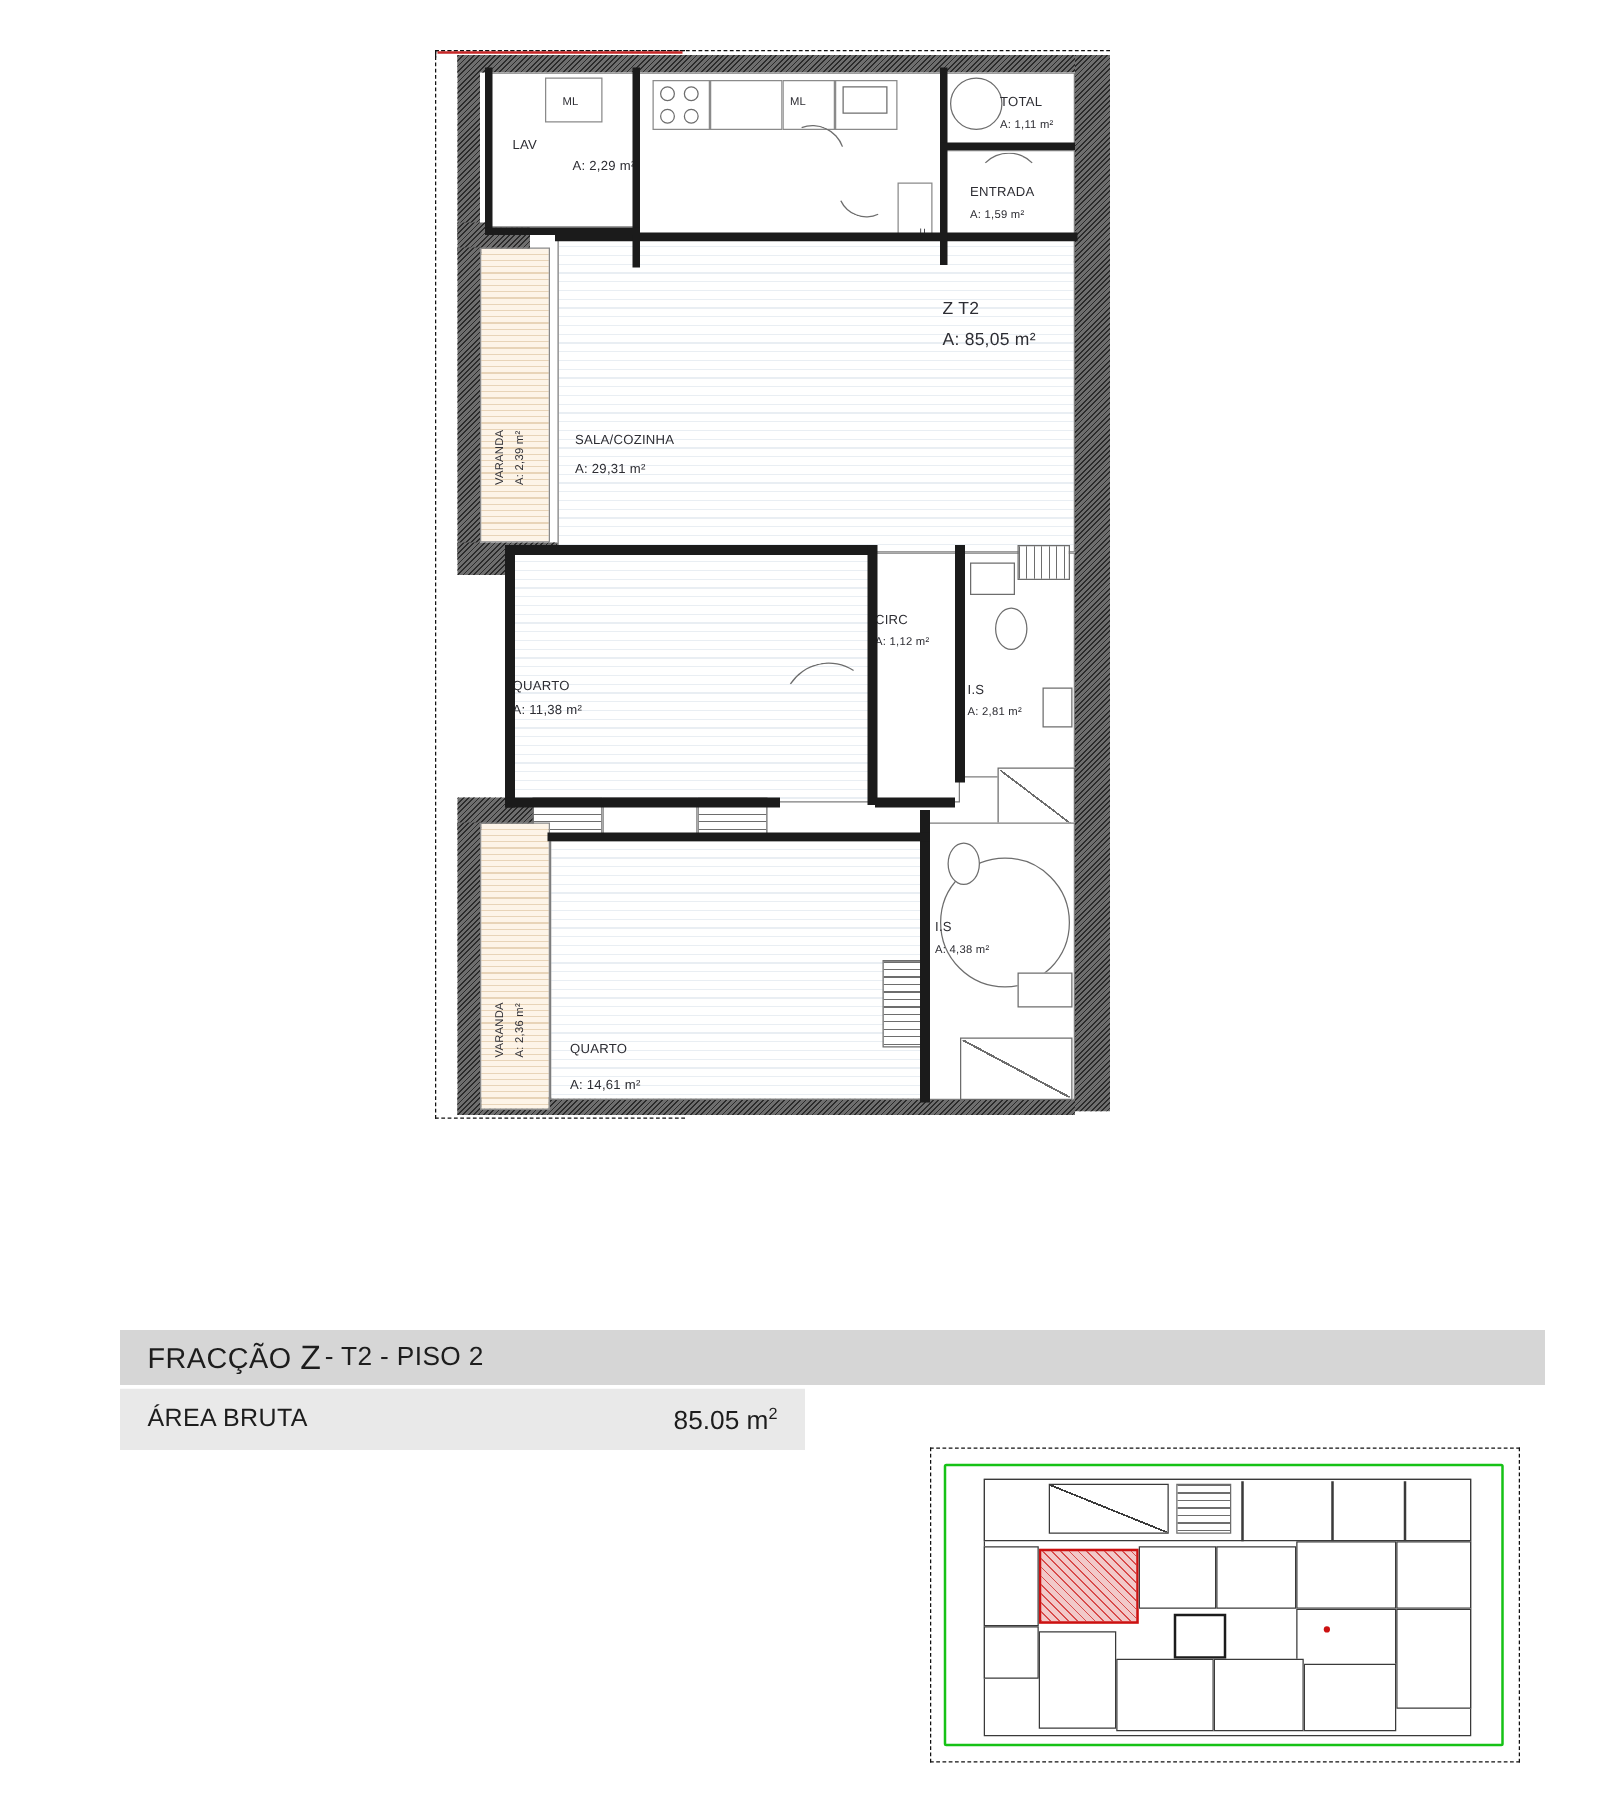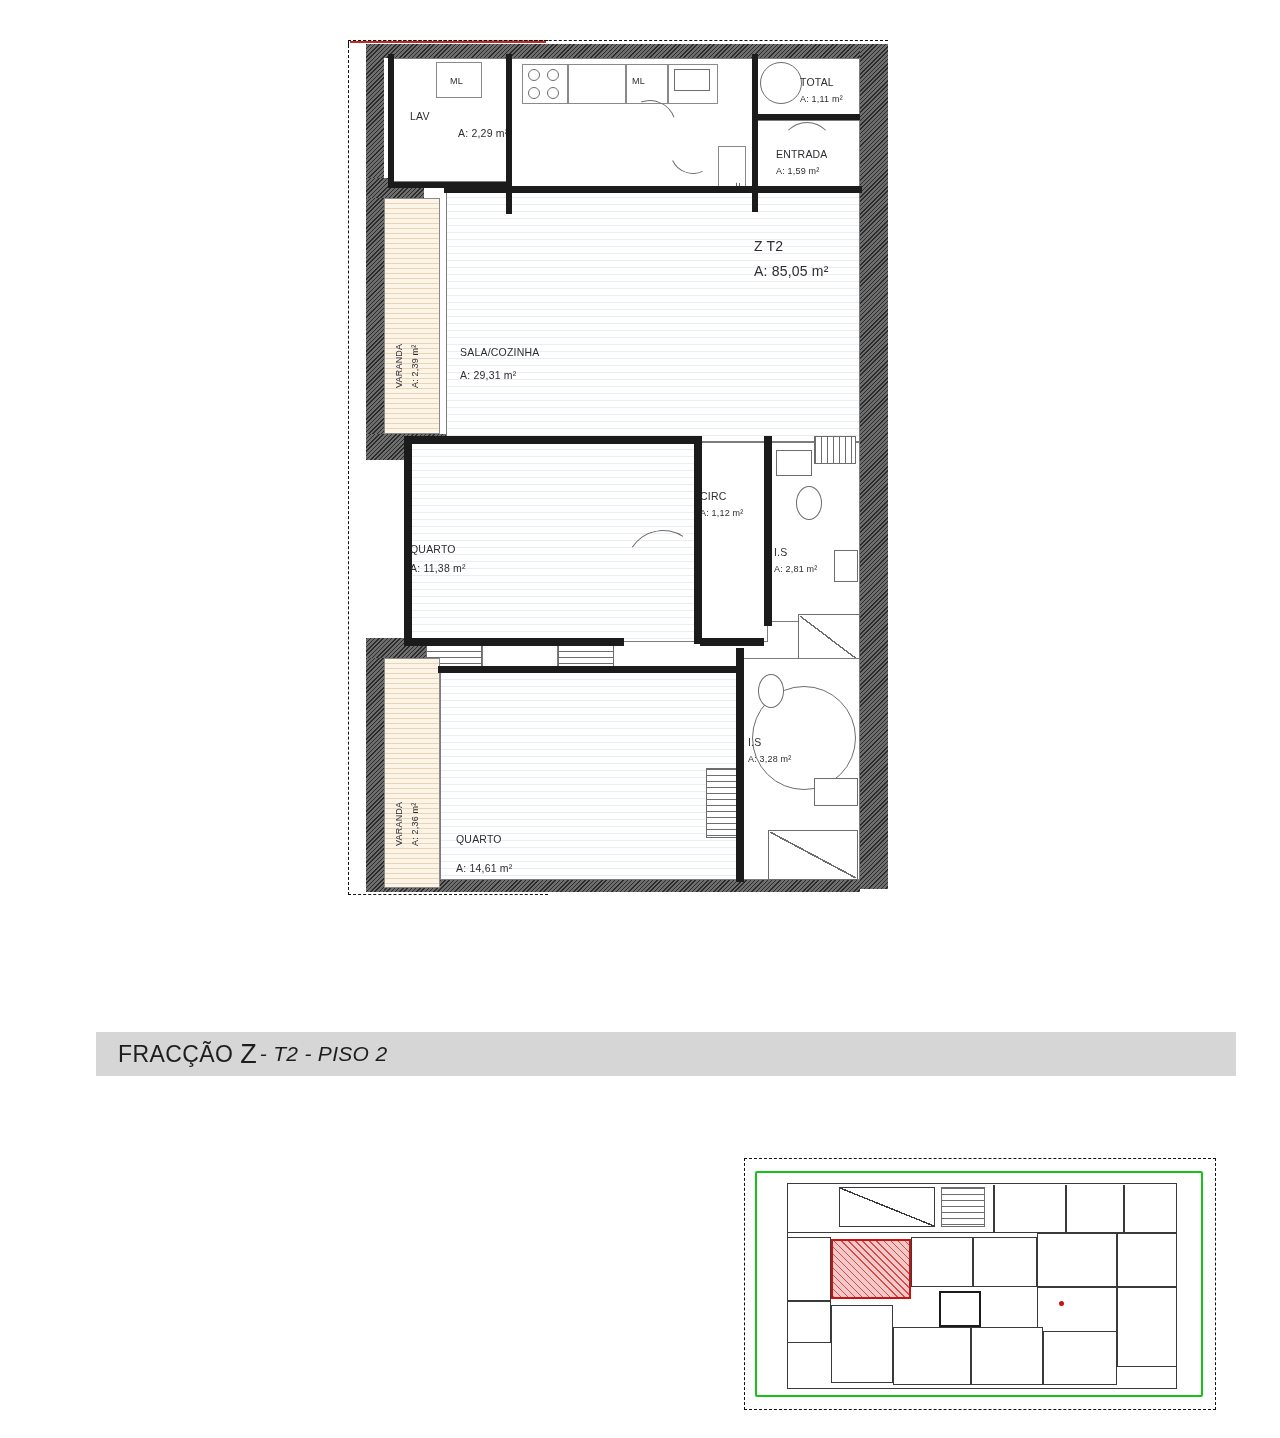--- a/index.html
+++ b/index.html
@@ -77,32 +77,32 @@
     border: 1px solid #6d6d6d;
   }
   .doorarc {
     position: absolute;
     border: 1px solid #6d6d6d;
     border-radius: 50%;
     border-color: #6d6d6d transparent transparent transparent;
   }
 
   
-  #info { position: absolute; left: 96px; top: 1032px; width: 548px; }
+  #info { position: absolute; left: 96px; top: 1064px; width: 548px; }
   #info .title-bar {
     background: #d6d6d6;
     height: 44px;
     display: flex;
     align-items: center;
     padding-left: 22px;
     width: 1140px;
   }
   #info .title-bar .t1 { font-size: 23px; letter-spacing: .4px; color: #1d1d1d; }
   #info .title-bar .t2 { font-size: 27px; margin: 0 3px 0 7px; color: #1d1d1d; }
-  #info .title-bar .t3 { font-size: 21px; color: #1d1d1d; letter-spacing: .3px; font-style: italic; }
+  #info .title-bar .t3 { font-size: 21px; color: #1d1d1d; letter-spacing: .3px; }
   .row {
     display: flex;
     align-items: center;
     height: 49px;
     width: 548px;
   }
   .row.shaded { background: #e9e9e9; }
   .row .k {
     flex: 0 0 300px;
     padding-left: 22px;
@@ -249,21 +249,21 @@
 
     <div class="room lined" style="left:92px; top:634px; width:300px; height:208px;"></div>
     <span class="lbl" style="left:108px; top:795px;">QUARTO</span>
     <span class="lbl" style="left:108px; top:824px;">A: 14,61 m²</span>
     <div class="stair-h" style="left:358px; top:730px; width:44px; height:70px;"></div>
 
     <div class="room" style="left:392px; top:620px; width:120px; height:222px;"></div>
     <div class="fixture circle" style="left:404px;top:648px;width:104px;height:104px;"></div>
     <div class="fixture circle" style="left:410px; top:636px; width:26px; height:34px;"></div>
     <span class="lbl" style="left:400px; top:698px;">I.S</span>
-    <span class="lbl small" style="left:400px; top:716px;">A: 3,28 m²</span>
+    <span class="lbl small" style="left:400px; top:716px;">A: 4,38 m²</span>
     <div class="fixture" style="left:466px; top:740px; width:44px; height:28px;"></div>
     <div class="fixture" style="left:420px; top:792px; width:90px; height:50px;"></div>
     <div style="position:absolute;left:422px;top:794px;width:86px;height:46px;
                 background:linear-gradient(to top right, transparent 49%, #6d6d6d 49%, #6d6d6d 51%, transparent 51%);"></div>
 
     <div class="wall" style="left:96px;top:148px;width:418px;height:7px;"></div>
     <div class="wall" style="left:56px;top:398px;width:296px;height:8px;"></div>
     <div class="wall" style="left:346px;top:398px;width:8px;height:208px;"></div>
     <div class="wall" style="left:56px;top:398px;width:8px;height:210px;"></div>
     <div class="wall" style="left:56px;top:600px;width:220px;height:8px;"></div>
@@ -281,20 +281,24 @@
   <div id="info">
 
     <div class="title-bar">
       <span class="t1">FRACÇÃO</span>
       <span class="t2">Z</span>
       <span class="t3">- T2 - PISO 2</span>
     </div>
 
     <div class="sep"></div>
 
+    <div class="row shaded">
+      <span class="k">ÁREA BRUTA</span>
+      <span class="v"><span>85.05 m</span><sup>2</sup></span>
+    </div>
 
     <div class="sep"></div>
 
 
     <div class="sep"></div>
 
 
     <div class="sep"></div>
 
   </div>

